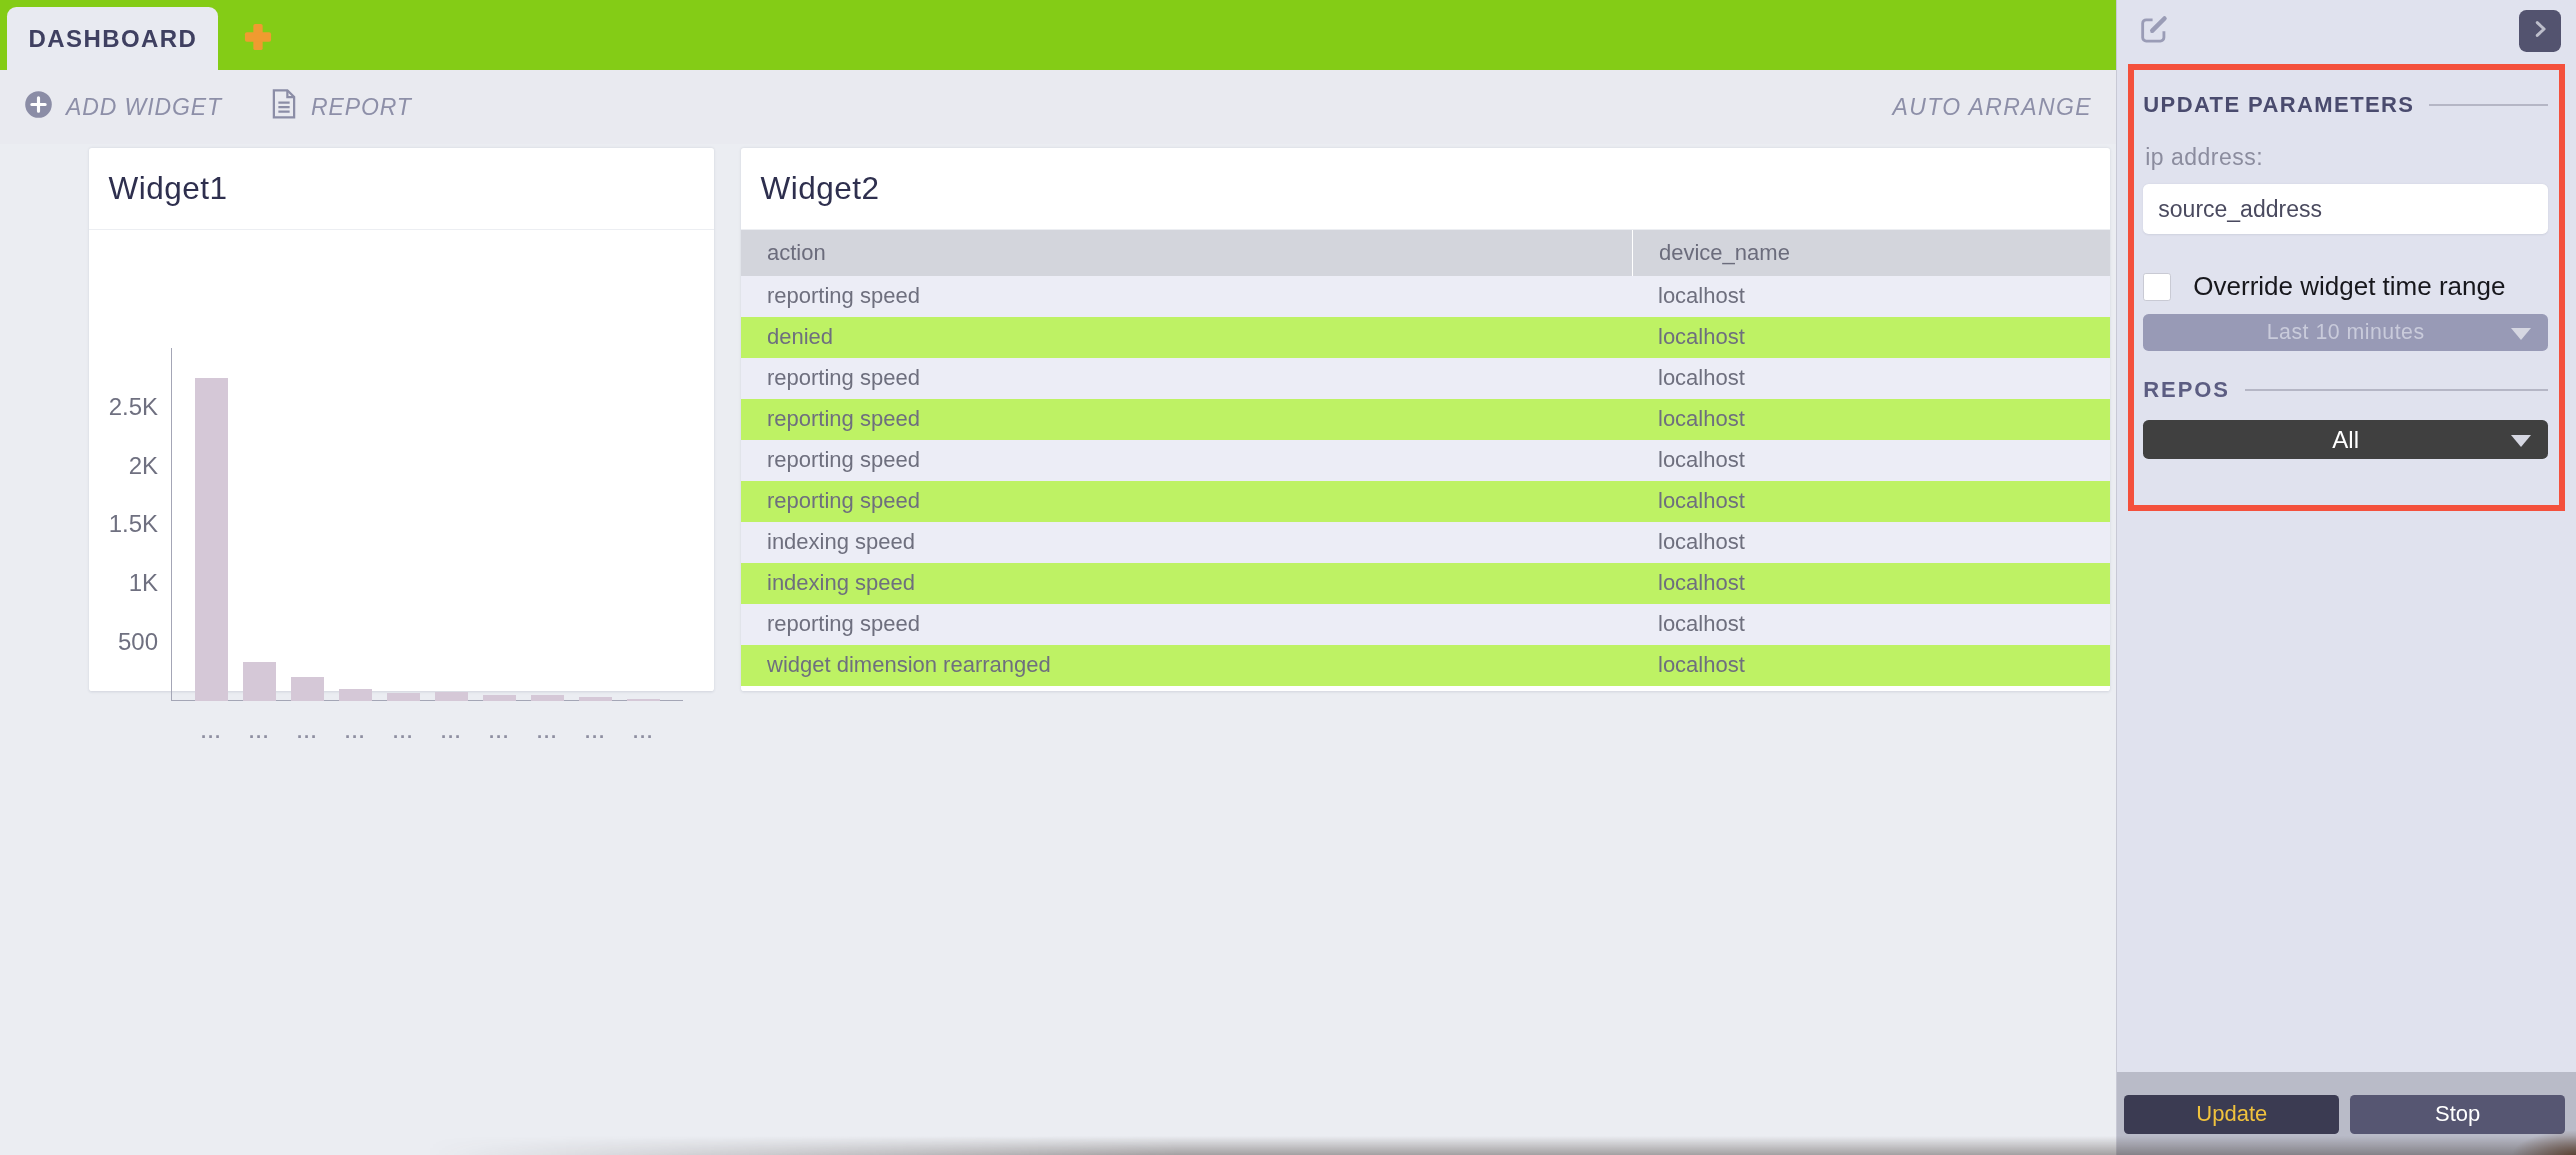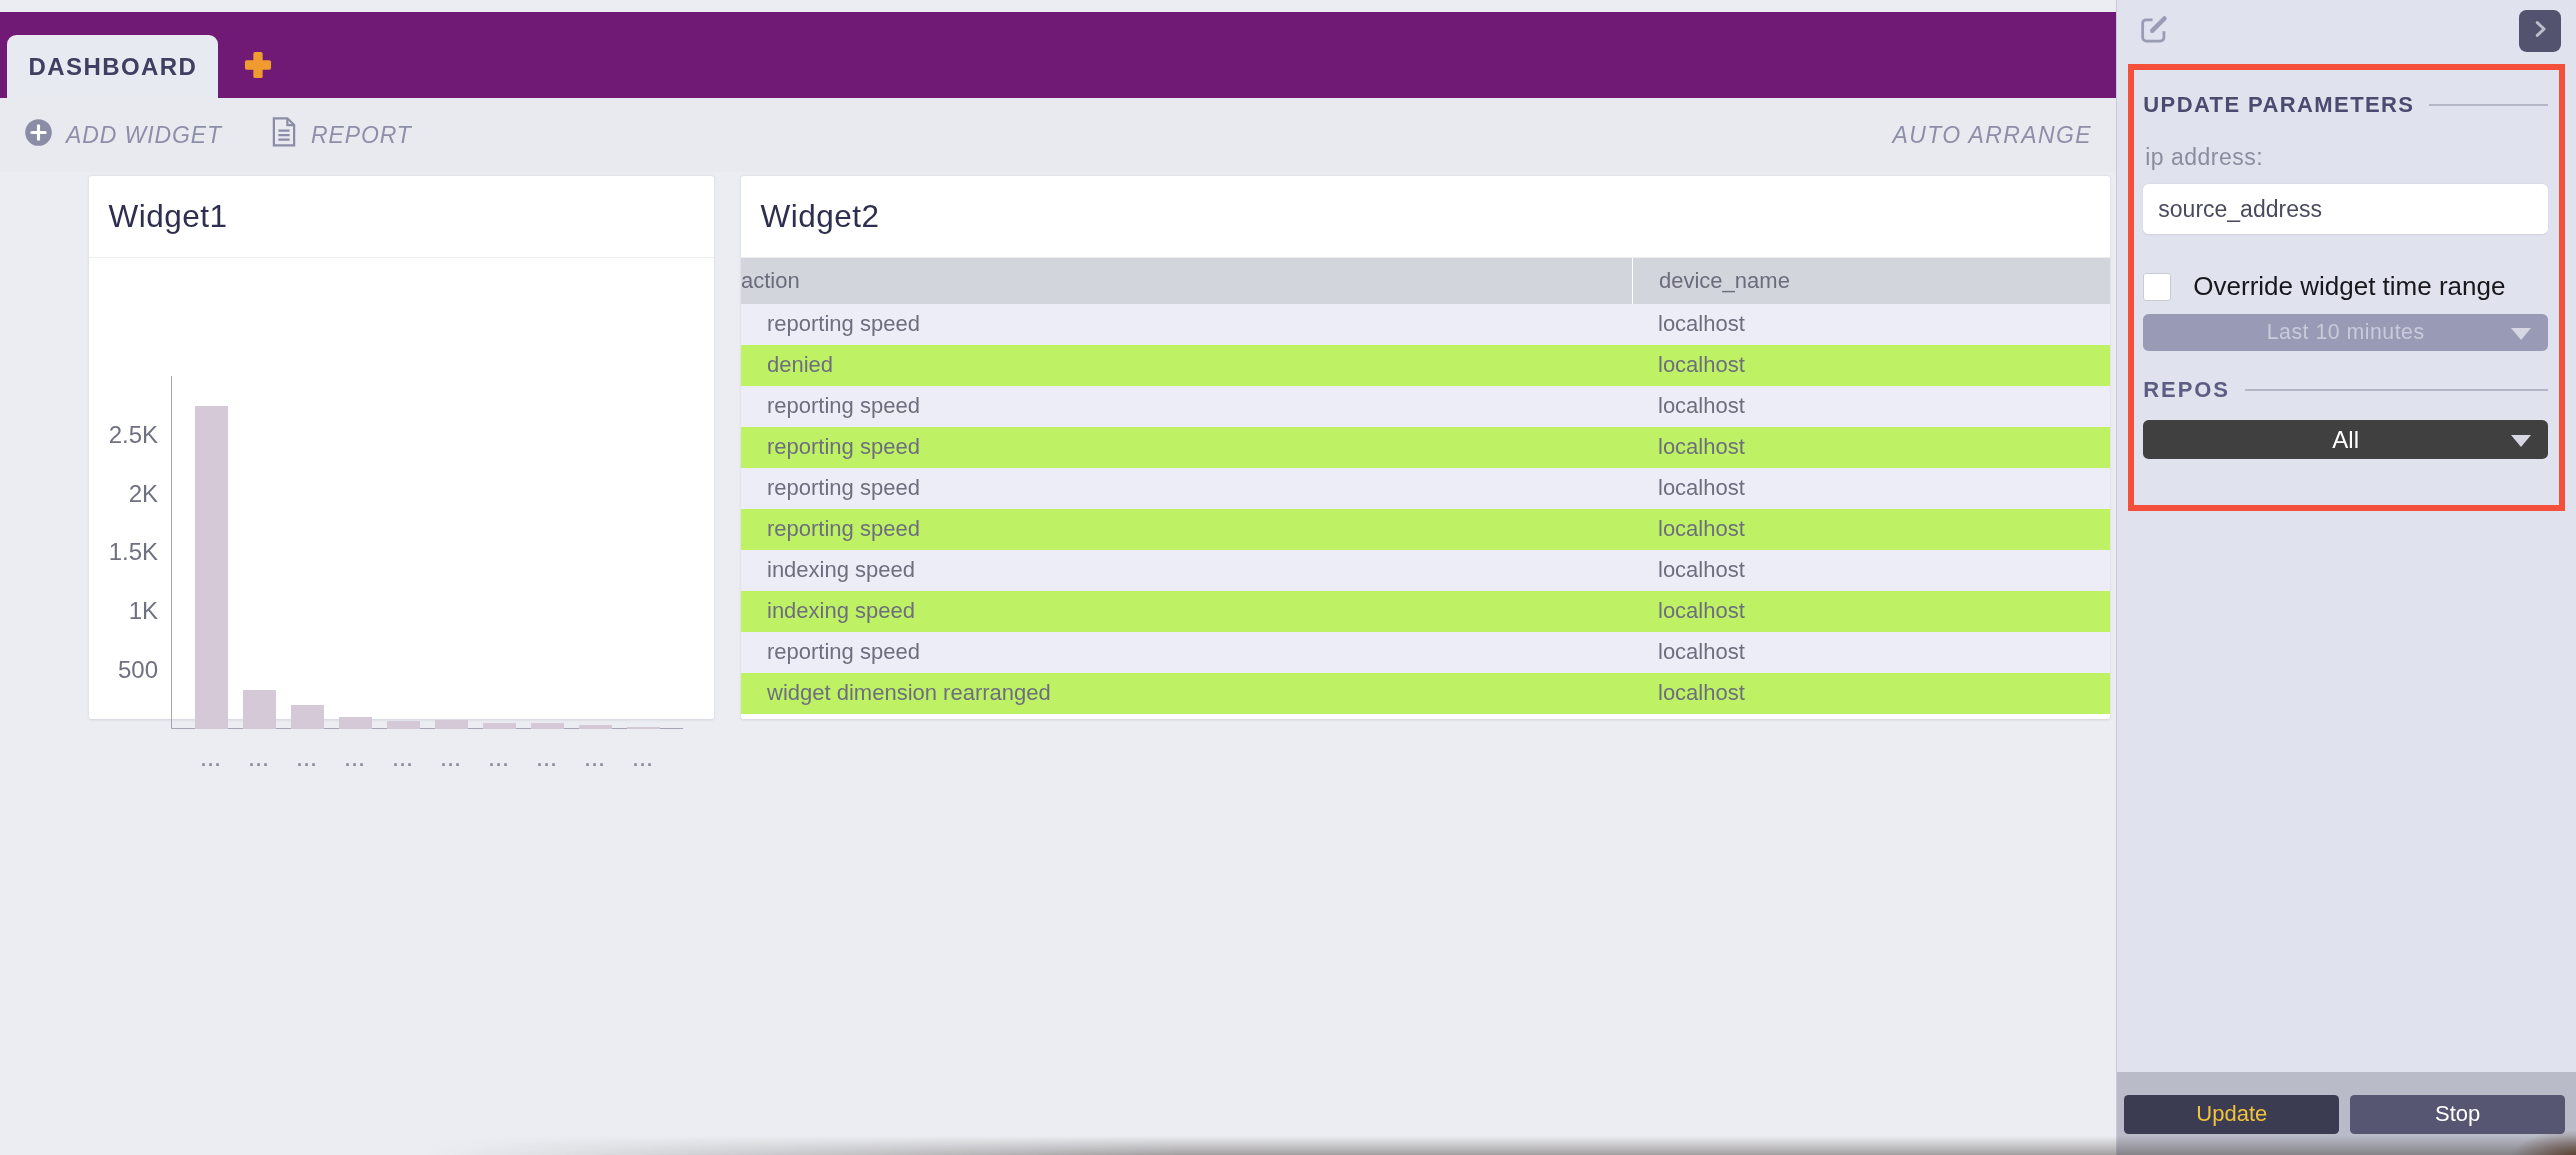--- a/index.html
+++ b/index.html
@@ -2,21 +2,21 @@
 <html style="font-size:15px"><head>
 <meta charset="utf-8">
 <style>
   * { margin:0; padding:0; box-sizing:border-box; }
   html,body { width:2576px; height:1156px; overflow:hidden; }
   body { font-family:"Liberation Sans","DejaVu Sans",sans-serif; background:#ebedf2; }
   #app { position:relative; width:2576px; height:1156px; display:flex; }
 
   
   .main { flex:1; display:flex; flex-direction:column; background:#ebedf2; min-width:0; }
-  .tabbar { height:86px; background:#701a75; display:flex; align-items:flex-end;margin-top:12px; }
+  .tabbar { height:70px; background:#84cc16; display:flex; align-items:flex-end; }
   .tab-active { margin-left:7.4px; width:211px; height:63px; background:#e8eaf1; border-radius:9.3px 9.3px 0 0;
     display:flex; align-items:center; justify-content:center; color:#3f4061; font-size:24px;
     font-weight:700; letter-spacing:1.4px; }
   .newtab { width:80px; height:63px; display:flex; align-items:center; justify-content:center; cursor:pointer; }
   .toolbar { height:74px; background:#e9eaf0; display:flex; align-items:center; padding:0 24px;
     color:#8d8fa8; font-size:23px; letter-spacing:0.9px;font-style:italic; }
   .tool-item { display:flex; align-items:center; gap:13px; cursor:pointer; }
   .tool-item + .tool-item { margin-left:48px; }
   .spacer { flex:1; }
   .auto-arrange { color:#8d8fa8; letter-spacing:1.4px; cursor:pointer; }
@@ -36,21 +36,21 @@
   .bars { position:absolute; left:83px; top:118px; height:353px; display:flex; align-items:flex-end;
     gap:15px; padding-left:23px; }
   .bar { width:33px; background:#d5c8d7; }
   .yticks { position:absolute; left:0; top:118px; width:70px; height:353px; }
   .ytick { position:absolute; right:1px; transform:translateY(50%); font-size:24px; color:#6f7080; }
   .xticks { position:absolute; left:83px; top:491px; display:flex; gap:15px; padding-left:23px; }
   .xtick { width:33px; text-align:center; color:#8d8ea0; font-size:18.5px; letter-spacing:1.9px; font-weight:700; }
 
   
   .thead { display:flex; height:46px; background:#d3d5dc; color:#6b6c7c; font-size:22px; align-items:center; }
-  .th-action { width:891px; }
+  .th-action { width:891px; padding-left:26px; }
   .th-device { flex:1; padding-left:26px; border-left:1.9px solid #fff; height:100%; display:flex; align-items:center; }
   .tr { display:flex; height:41px; align-items:center; font-size:22px; color:#6e6f7e; }
   .tr.odd  { background:#ecedf6; }
   .tr.even { background:#bef264; }
   .td-action { width:891px; padding-left:26px; }
   .td-device { flex:1; padding-left:26px; }
 
   
   .sidebar { width:460px; background:#e0e2ee; border-left:0.9px solid #c8c9d5; display:flex;
     flex-direction:column; position:relative; }

